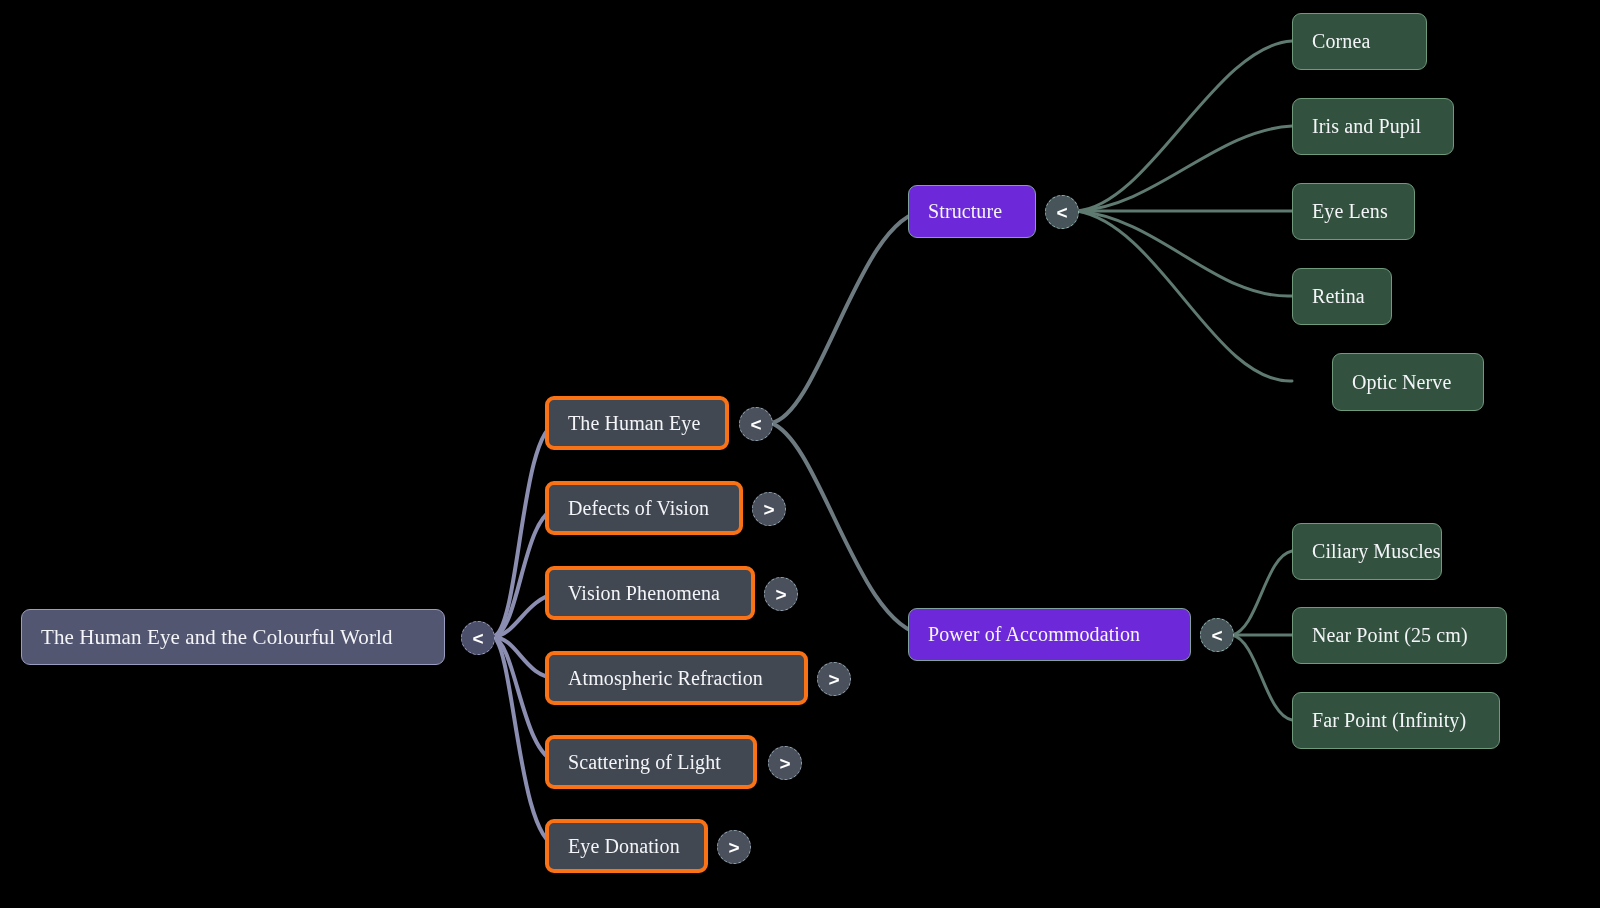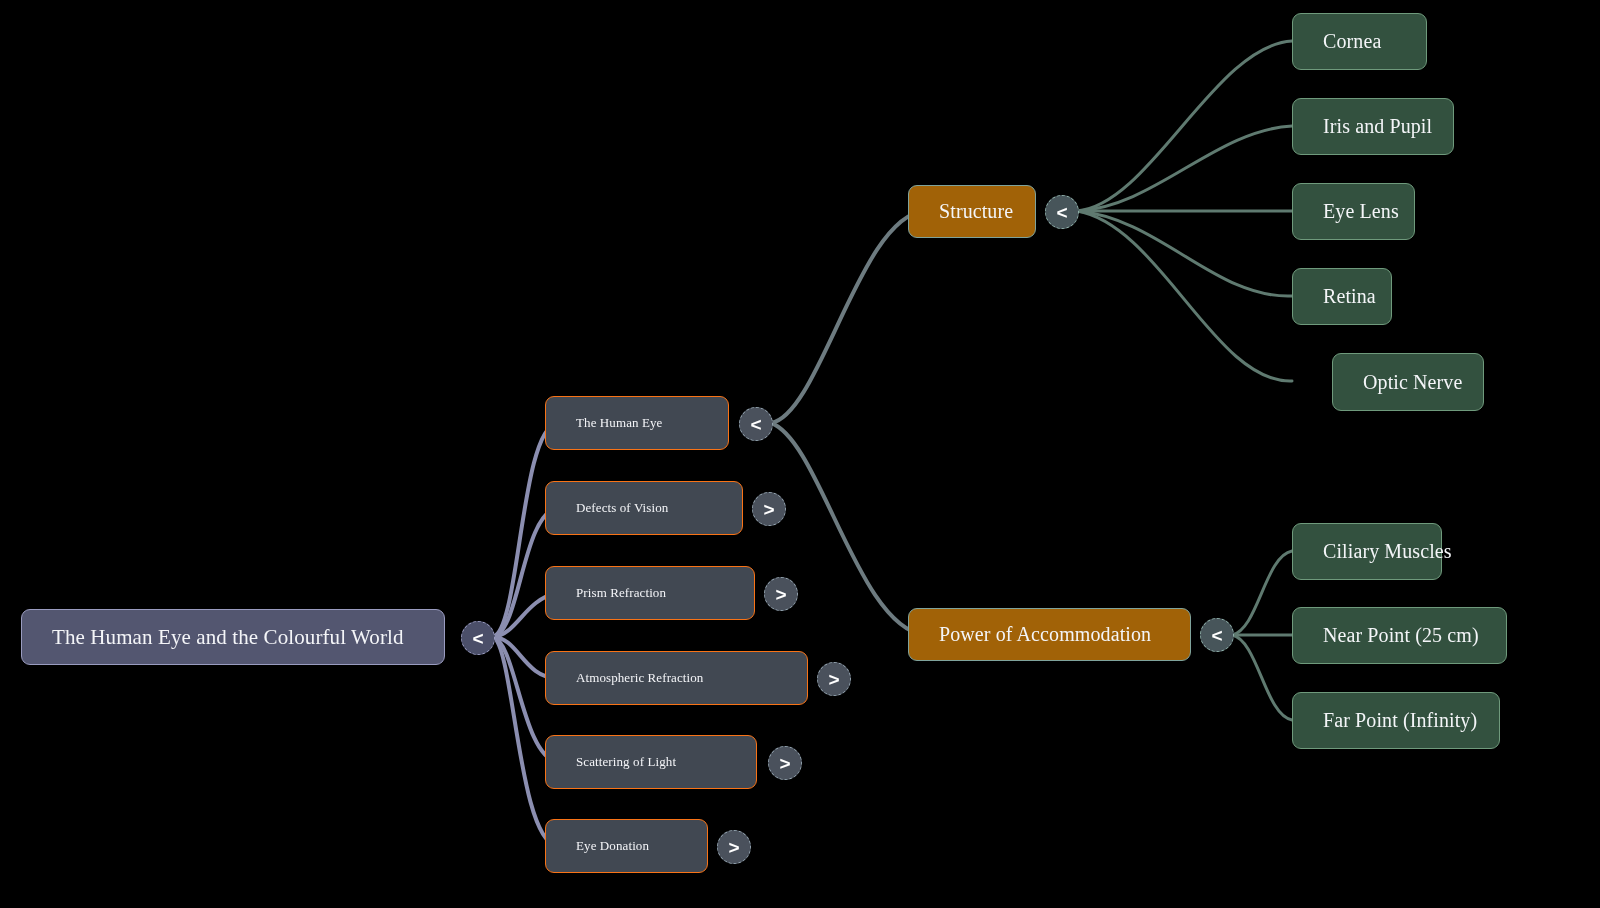--- a/index.html
+++ b/index.html
@@ -12,36 +12,36 @@
   #canvas{position:absolute;inset:0;width:1600px;height:908px;}
   #edges{position:absolute;left:0;top:0;width:1600px;height:908px;pointer-events:none;}
 
   .node{
     position:absolute;
     box-sizing:border-box;
     display:flex;align-items:center;
     border-radius:9px;
     color:#f4f5f8;
     white-space:nowrap;
-    padding:0 30px;
+    padding:0 19px;
     letter-spacing:.1px;
   }
   .node-root{
     background:#535670;
     border:1px solid #9a9cc0;
     font-size:21px;
     font-family:Liberation Serif, serif;
   }
   .node-l1{
     background:#414852;
-    border:1px solid #f97316;
-    font-size:13px;
+    border:4px solid #f97316;
+    font-size:20px;
   }
   .node-l2{
-    background:#a16207;
+    background:#6d28d9;
     border:1px solid #7fa39c;
     font-size:20px;
   }
   .node-leaf{
     background:#33513f;
     border:1px solid #6f9a7c;
     font-size:20px;
   }
 
   .toggle{
@@ -88,21 +88,21 @@
     <div class="toggle tg-root" style="left: 461px; top: 621px;">&lt;</div>
     <div class="node node-l1" style="left: 545px; top: 396px; width: 184px; height: 54px;">
       <span>The Human Eye</span>
     </div>
     <div class="toggle tg-l1" style="left: 739px; top: 407px;">&lt;</div>
     <div class="node node-l1" style="left: 545px; top: 481px; width: 198px; height: 54px;">
       <span>Defects of Vision</span>
     </div>
     <div class="toggle tg-l1" style="left: 752px; top: 492px;">&gt;</div>
     <div class="node node-l1" style="left: 545px; top: 566px; width: 210px; height: 54px;">
-      <span>Prism Refraction</span>
+      <span>Vision Phenomena</span>
     </div>
     <div class="toggle tg-l1" style="left: 764px; top: 577px;">&gt;</div>
     <div class="node node-l1" style="left: 545px; top: 651px; width: 263px; height: 54px;">
       <span>Atmospheric Refraction</span>
     </div>
     <div class="toggle tg-l1" style="left: 817px; top: 662px;">&gt;</div>
     <div class="node node-l1" style="left: 545px; top: 735px; width: 212px; height: 54px;">
       <span>Scattering of Light</span>
     </div>
     <div class="toggle tg-l1" style="left: 768px; top: 746px;">&gt;</div>

